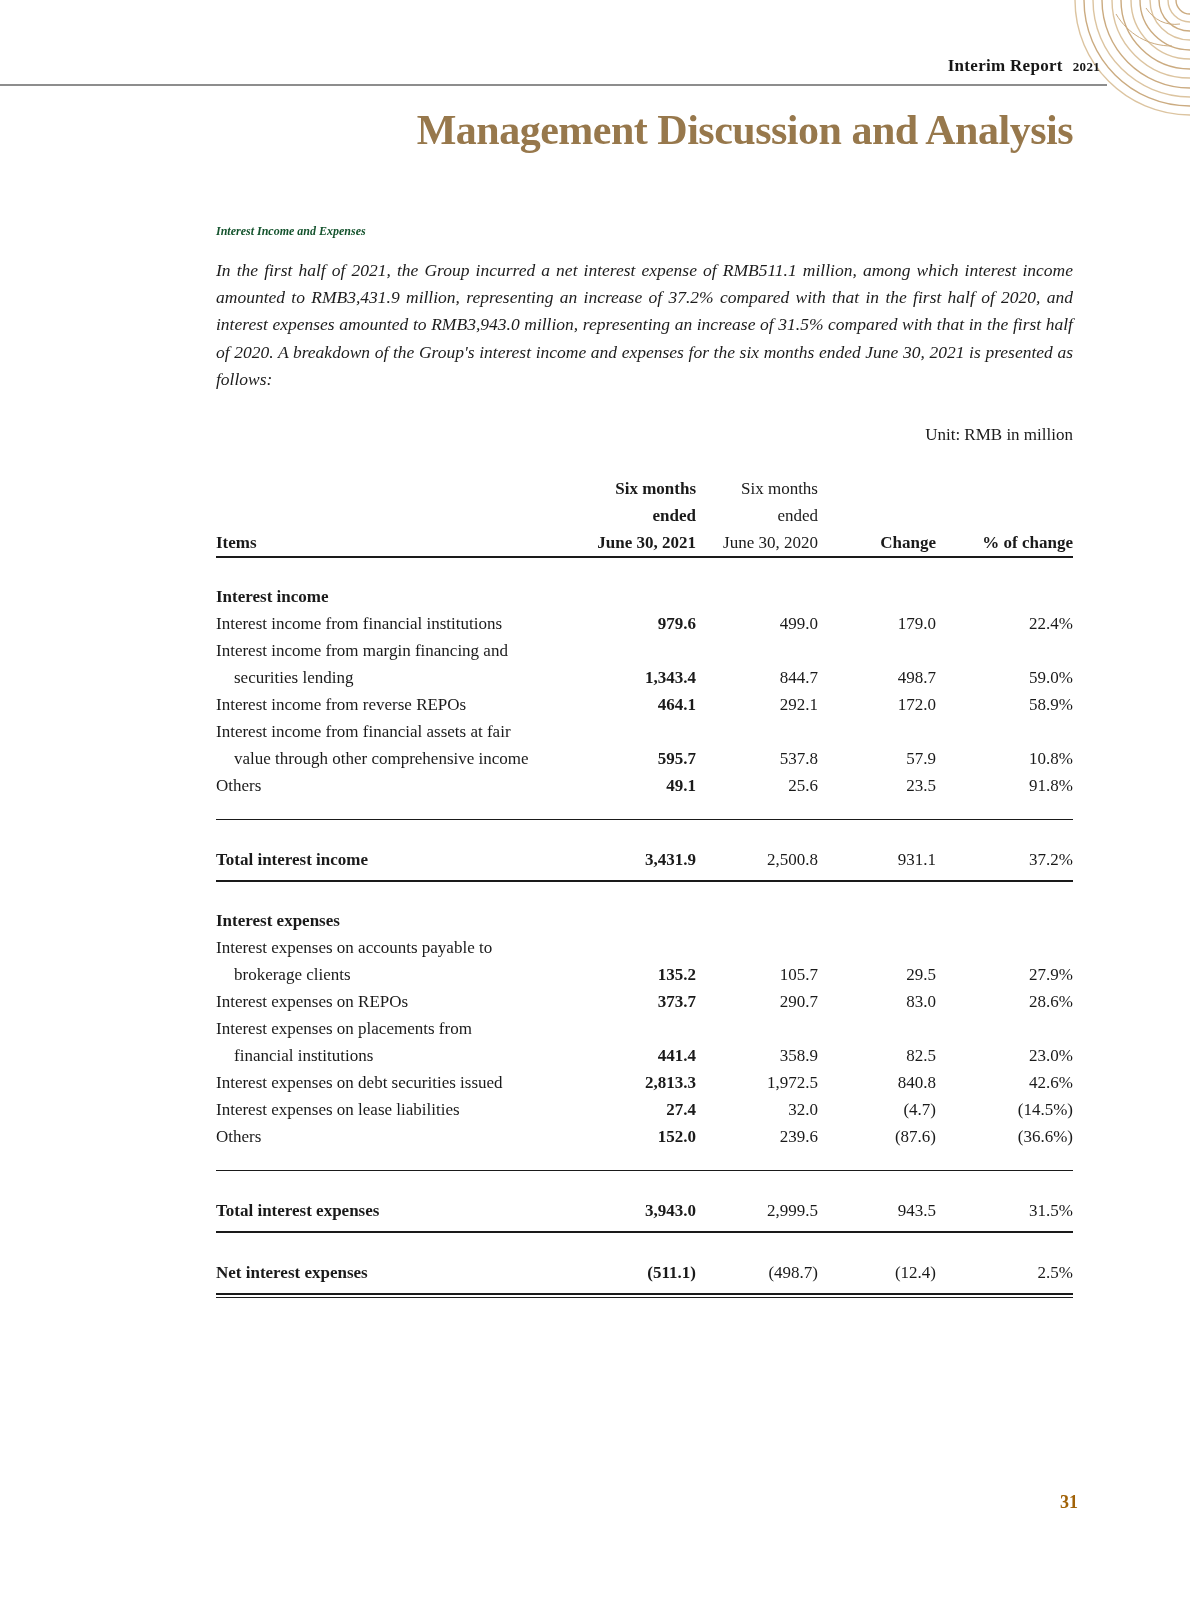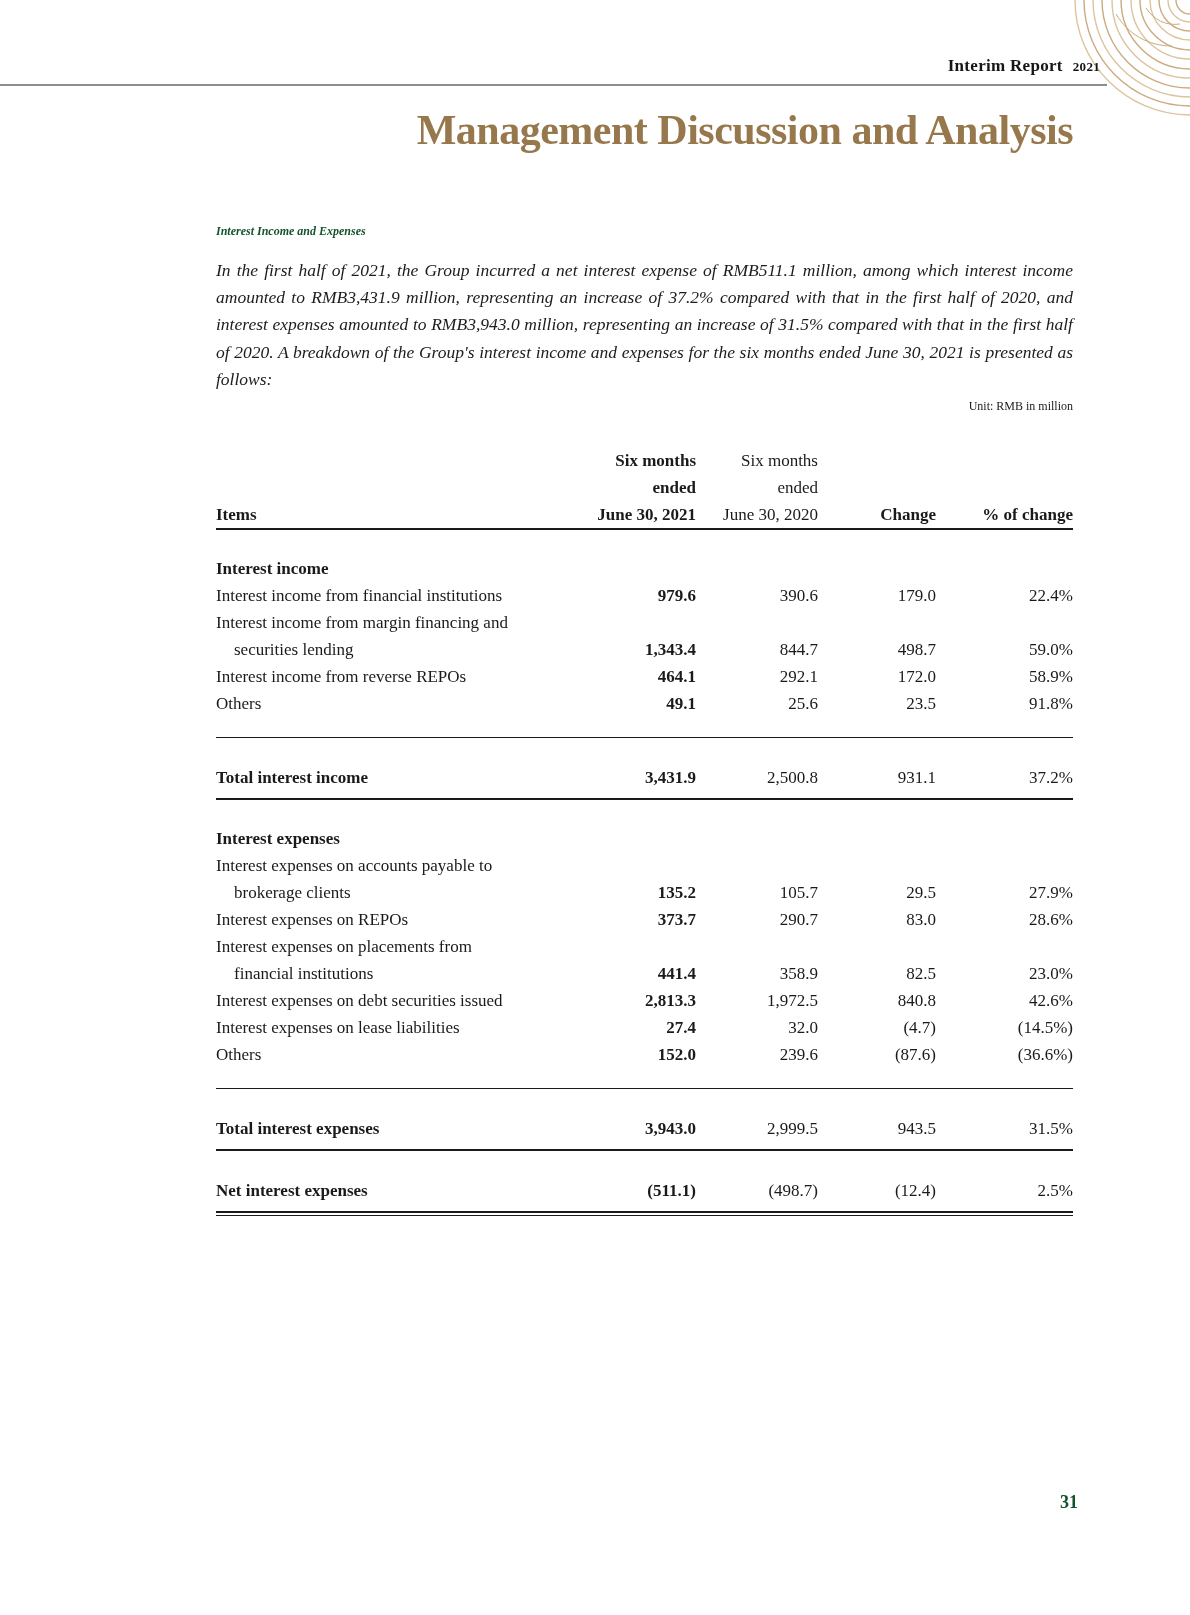--- a/index.html
+++ b/index.html
@@ -31,21 +31,21 @@
   .content { position:absolute; left:216px; top:0; width:857px; }
   .section-heading {
     margin:218px 0 0 0; font-size:12px; line-height:26px;
     font-style:italic; font-weight:bold; color:#14532d;
   }
   .body-text {
     margin:13px 0 0 0; font-size:17.5px; line-height:27.2px;
     text-align:justify; color:#1c1c1c;font-style:italic;
   }
   .unit-note {
-    font-size:12px; line-height:27px; text-align:right;
+    margin-top:28px; font-size:17px; line-height:27px; text-align:right;
   }
 
   
   table.fin {
     margin-top:27px; width:857px; border-collapse:collapse; table-layout:fixed;
     font-size:17px;
   }
   table.fin th, table.fin td { padding:0; line-height:27px; white-space:nowrap; }
   thead th {
     vertical-align:bottom; border-bottom:2px solid #1a1a1a;
@@ -61,21 +61,21 @@
   tr.section td { font-weight:bold; padding-top:25px; }
   tr.total td, tr.net td { padding-top:26px; padding-bottom:7px; }
   tr.total td.c-items, tr.net td.c-items { font-weight:bold; }
   tr.rule-thin td  { border-bottom:1.5px solid #1a1a1a; padding-bottom:20px; }
   tr.rule-thick td { border-bottom:2px solid #1a1a1a; }
   tr.rule-double td{ border-bottom:2.5px solid #1a1a1a; }
   tr.dbl-gap td { height:2px; border-bottom:1px solid #1a1a1a; padding:0; line-height:0; }
 
   .page-number {
     position:absolute; top:1492px; right:112px;
-    font-size:18px; font-weight:bold; color:#14532d;
+    font-size:18px; font-weight:bold; color:#a16207;
   }
 </style>
 </head>
 <body>
 
 <div class="page">
 
   <svg class="corner-logo" width="140" height="118" viewBox="0 0 140 118" aria-hidden="true">
     <g fill="none" stroke="#cbab80" stroke-width="1.4">
       <path d="M126,0 C126,7.7 132.3,14 140,14"></path>
@@ -140,21 +140,21 @@
             <td class="c-num y2021"></td>
             <td class="c-num y2020"></td>
             <td class="c-num chg"></td>
             <td class="c-num pct"></td>
           </tr>
           <tr class="item">
             <td class="c-items">
               <div>Interest income from financial institutions</div>
             </td>
             <td class="c-num y2021">979.6</td>
-            <td class="c-num y2020">390.6</td>
+            <td class="c-num y2020">499.0</td>
             <td class="c-num chg">179.0</td>
             <td class="c-num pct">22.4%</td>
           </tr>
           <tr class="item">
             <td class="c-items">
               <div>Interest income from margin financing and</div>
               <div class="cont">securities lending</div>
             </td>
             <td class="c-num y2021">1,343.4</td>
             <td class="c-num y2020">844.7</td>
@@ -163,20 +163,30 @@
           </tr>
           <tr class="item">
             <td class="c-items">
               <div>Interest income from reverse REPOs</div>
             </td>
             <td class="c-num y2021">464.1</td>
             <td class="c-num y2020">292.1</td>
             <td class="c-num chg">172.0</td>
             <td class="c-num pct">58.9%</td>
           </tr>
+          <tr class="item">
+            <td class="c-items">
+              <div>Interest income from financial assets at fair</div>
+              <div class="cont">value through other comprehensive income</div>
+            </td>
+            <td class="c-num y2021">595.7</td>
+            <td class="c-num y2020">537.8</td>
+            <td class="c-num chg">57.9</td>
+            <td class="c-num pct">10.8%</td>
+          </tr>
           <tr class="item rule-thin">
             <td class="c-items">
               <div>Others</div>
             </td>
             <td class="c-num y2021">49.1</td>
             <td class="c-num y2020">25.6</td>
             <td class="c-num chg">23.5</td>
             <td class="c-num pct">91.8%</td>
           </tr>
           <tr class="total rule-thick">

